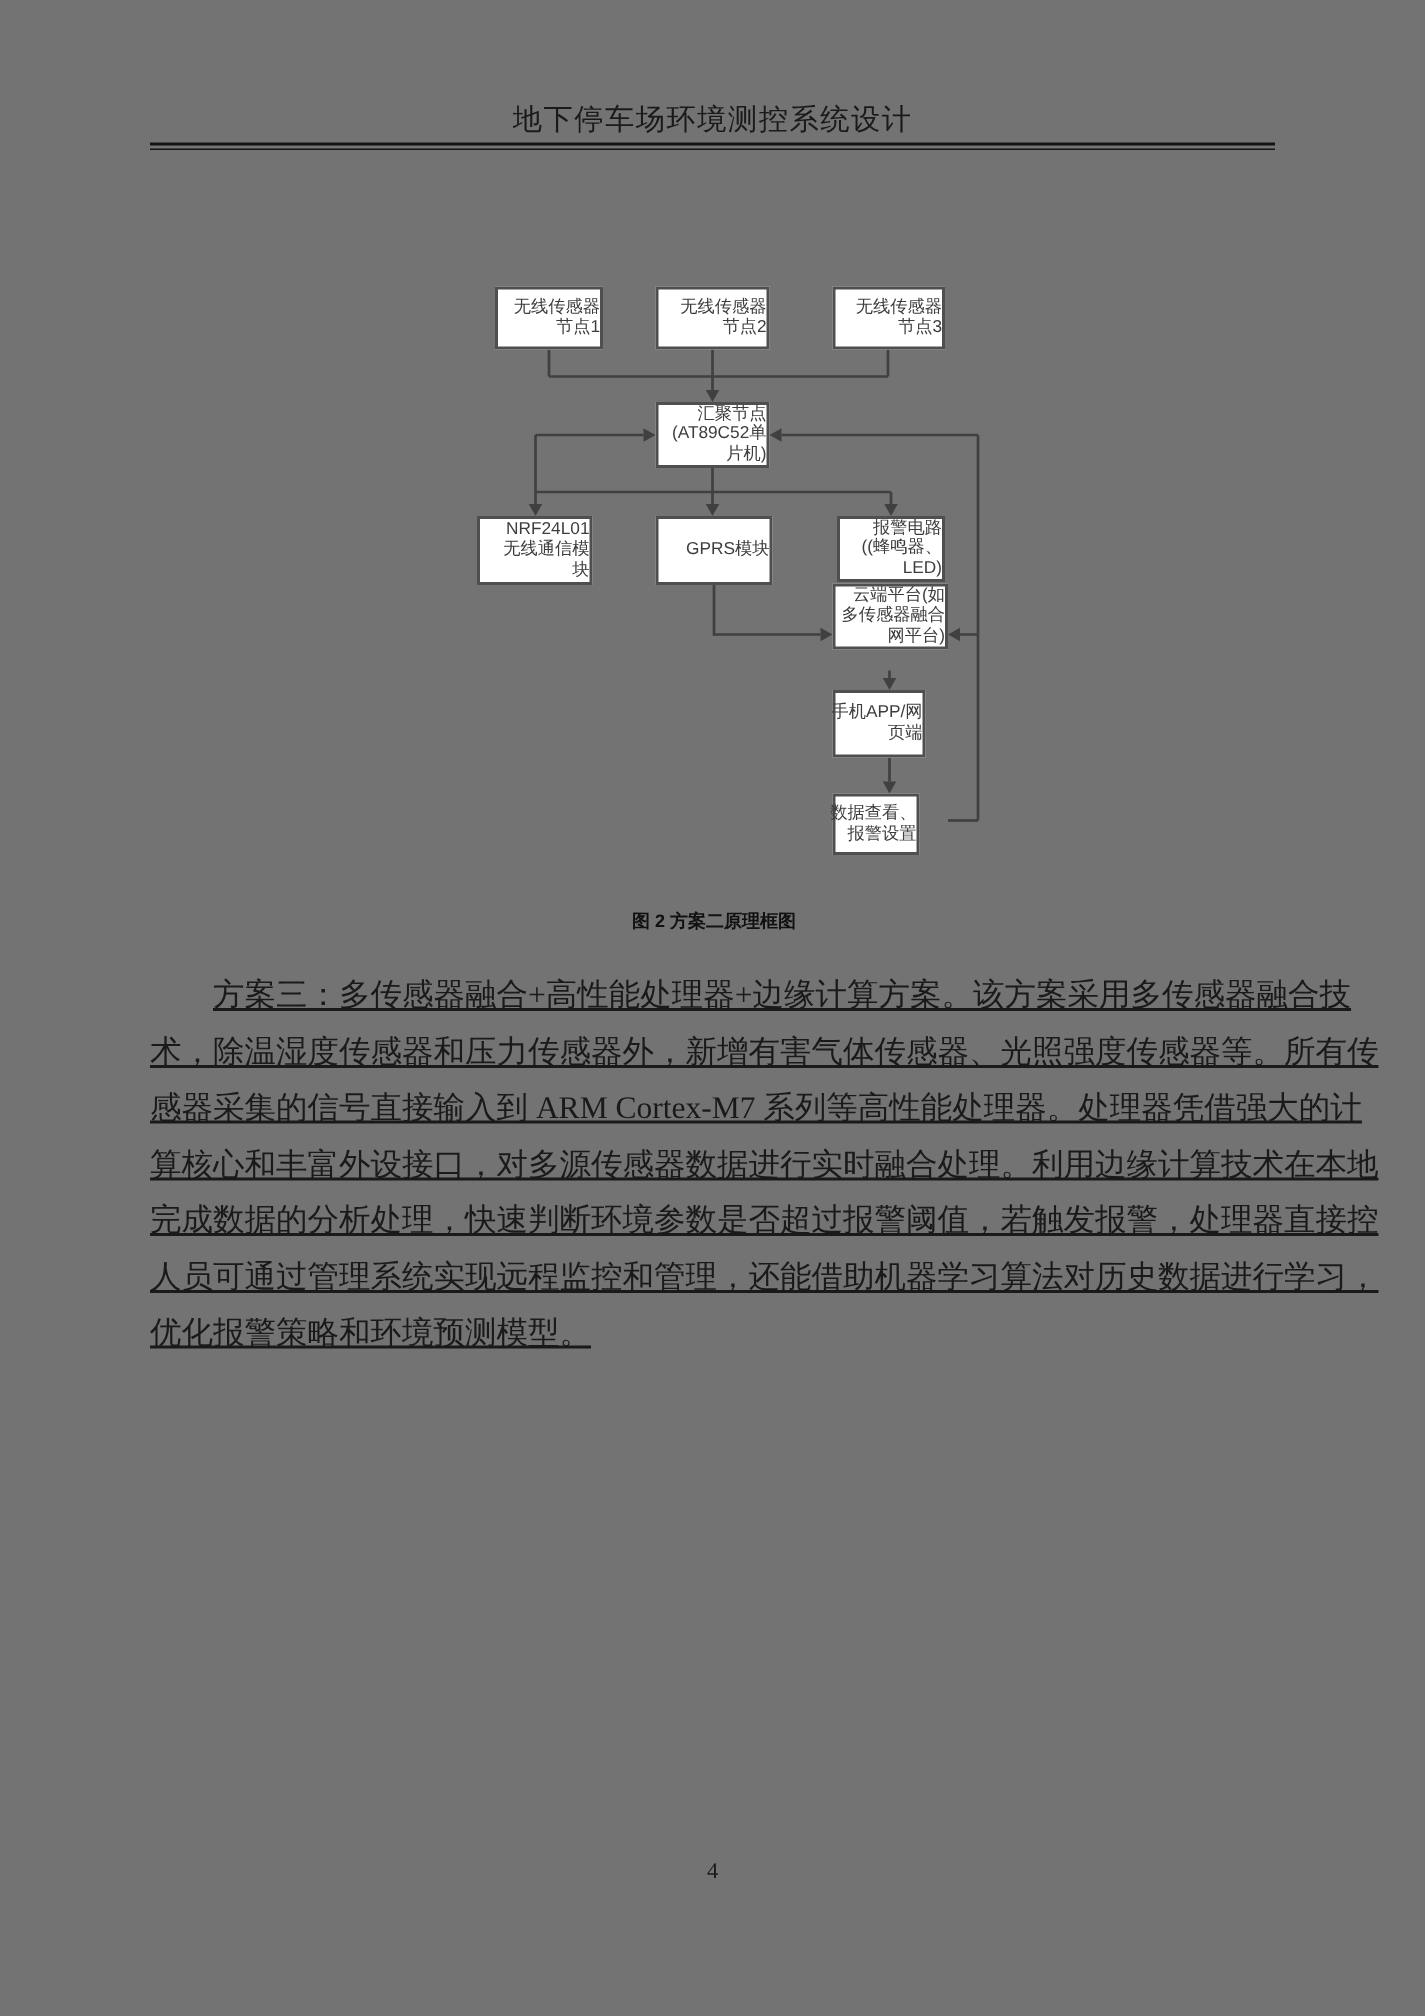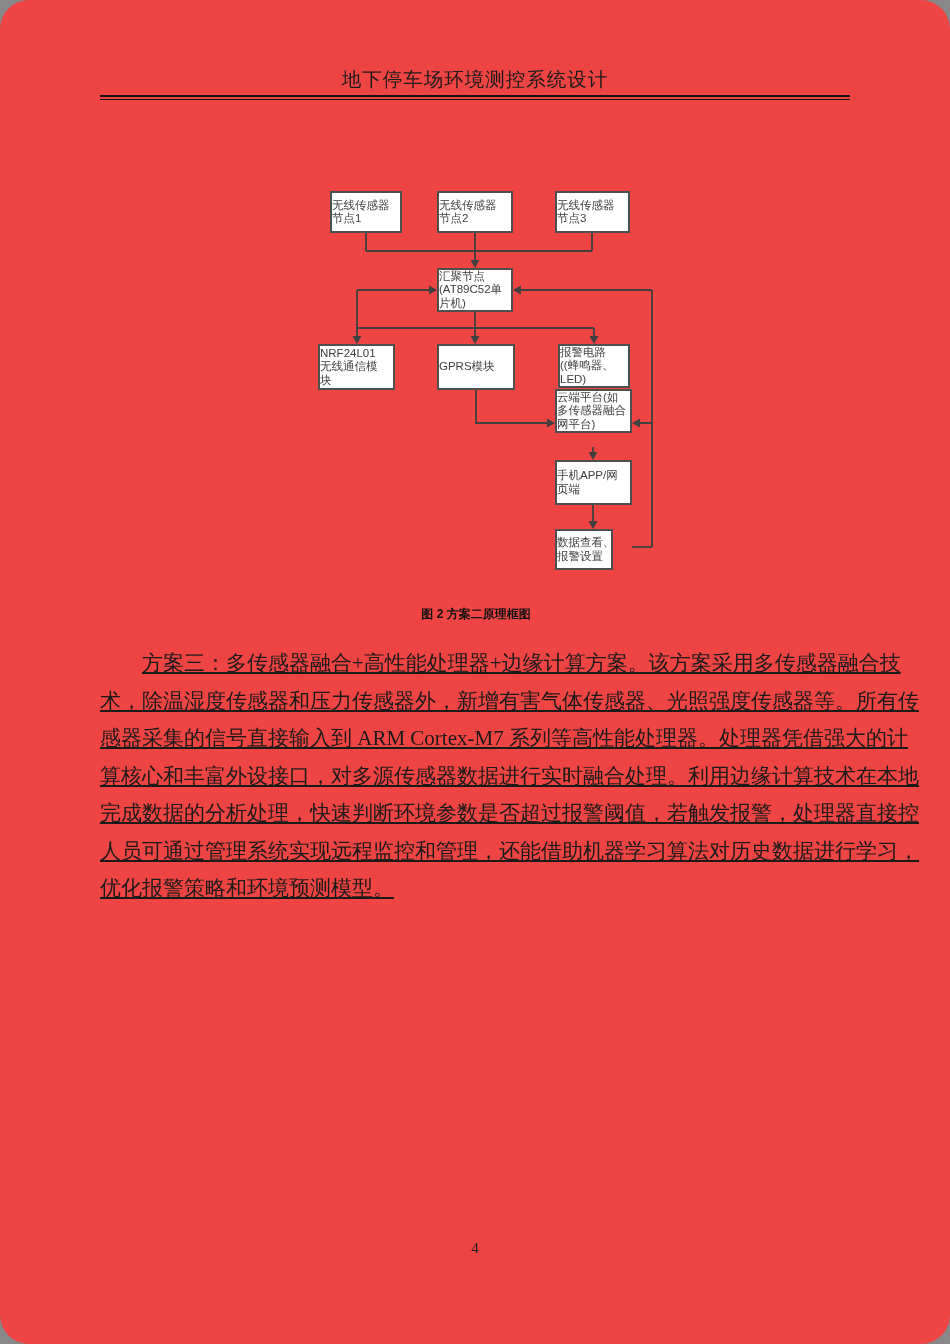--- a/index.html
+++ b/index.html
@@ -1,45 +1,44 @@
 <!DOCTYPE html>
 <html><head>
 <meta charset="utf-8">
 <style>
   html,body{margin:0;padding:0;background:#888;}
   .page{
     position:relative;
     width:950px;height:1344px;
     margin:0 auto;
-    background:#ef4444;
+    background:#737373;
     font-family:"Liberation Serif", serif;
     color:#1a1a1a;
     overflow:hidden;
-    border-radius:29px;
     --box-border:#4f4f4f;
     --box-text:#3d3d3d;
     --connector:#404040;
   }
   
   .header-title{
     position:absolute;top:66px;left:100px;width:750px;
     text-align:center;font-size:19.5px;letter-spacing:1px;
   }
   .header-rule{
     position:absolute;top:95px;left:100px;width:750px;height:2px;
     border-top:2.5px solid #141414;border-bottom:1.5px solid #141414;
   }
   
   .connectors{position:absolute;left:0;top:0;}
   .connectors path{stroke:var(--connector);stroke-width:1.8;fill:none;}
   .connectors polygon{fill:var(--connector);stroke:none;}
   .dbox{
     position:absolute;box-sizing:border-box;
     background:#fff;border:2px solid var(--box-border);
-    display:flex;flex-direction:column;align-items:flex-start;justify-content:center;
+    display:flex;flex-direction:column;align-items:flex-end;justify-content:center;
     font-family:"Liberation Sans", sans-serif;
     font-size:11.5px;line-height:13.5px;color:var(--box-text);
     text-align:center;white-space:nowrap;
   }
   
   .fig-caption{
     position:absolute;top:606px;left:100px;width:752px;
     text-align:center;font-weight:bold;font-size:12px;
     font-family:"Liberation Sans", sans-serif;color:#111;
   }
@@ -130,21 +129,21 @@
     <span>报警电路</span>
     <span>((蜂鸣器、</span>
     <span>LED)</span>
   </div>
 
   <div class="dbox" style="left:555px;top:389px;width:77px;height:44px">
     <span>云端平台(如</span>
     <span>多传感器融合</span>
     <span>网平台)</span>
   </div>
-  <div class="dbox" style="left:555px;top:460px;width:77px;height:45px">
+  <div class="dbox" style="left:555px;top:460px;width:62px;height:45px">
     <span>手机APP/网</span>
     <span>页端</span>
   </div>
   <div class="dbox" style="left:555px;top:529px;width:58px;height:41px">
     <span>数据查看、</span>
     <span>报警设置</span>
   </div>
 
   <div class="fig-caption">图 2 方案二原理框图</div>
 

